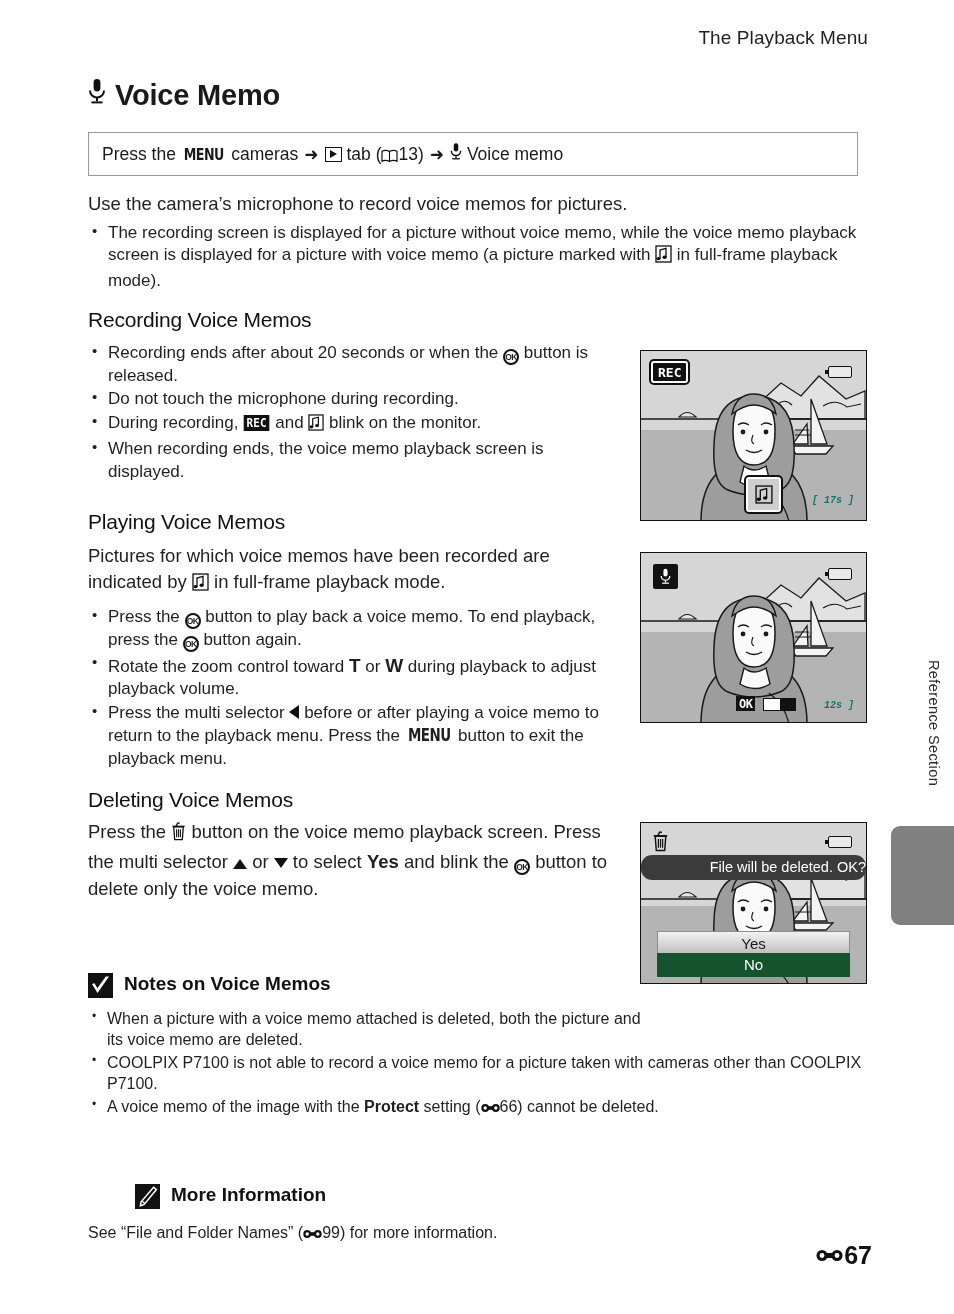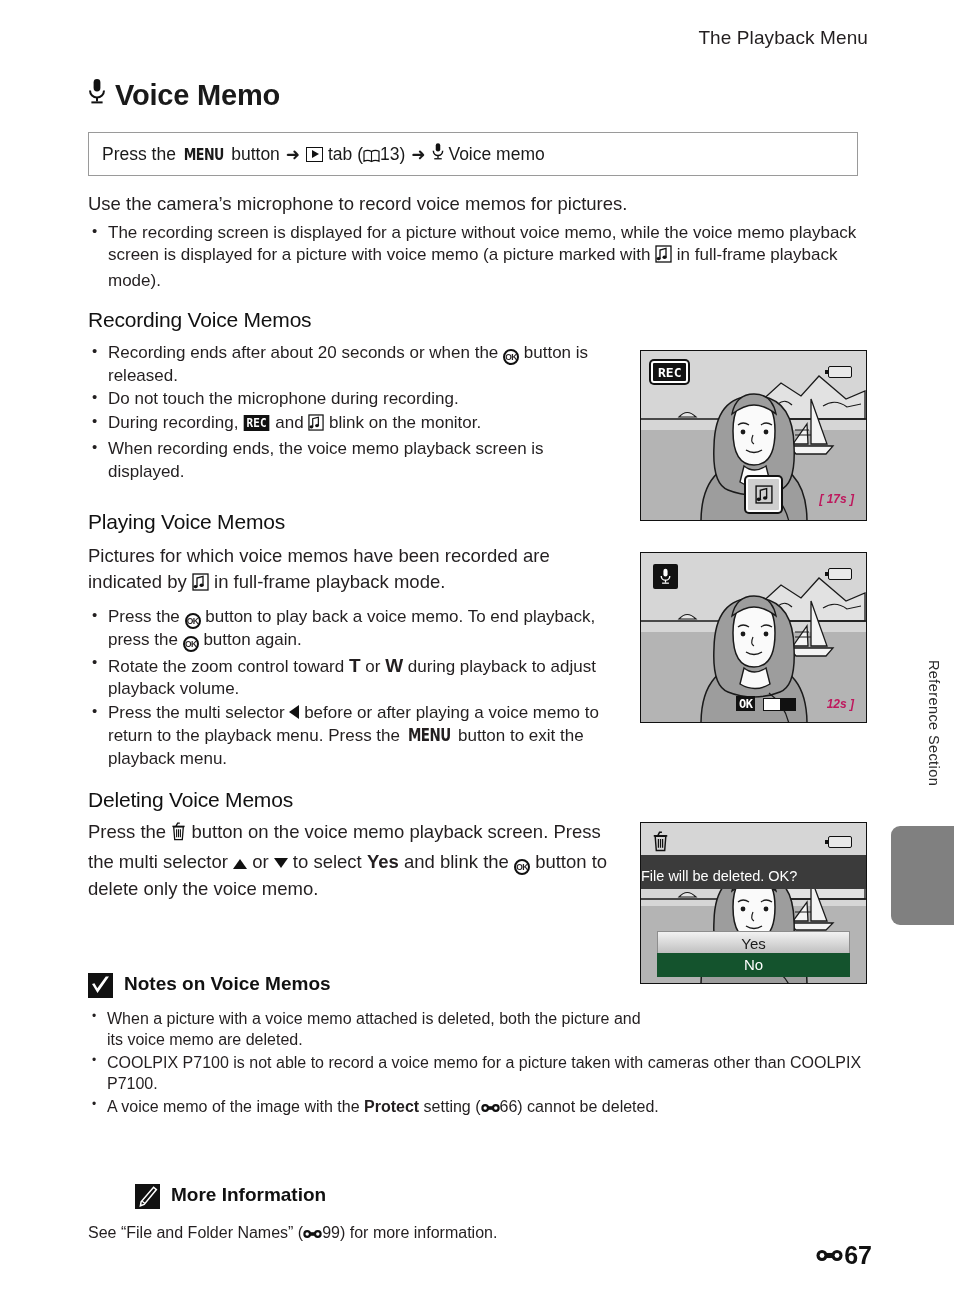--- a/index.html
+++ b/index.html
@@ -127,41 +127,41 @@
     position:absolute;background:#111;color:#fff;font-weight:bold;
     font-family:"DejaVu Sans Mono",monospace;font-size:13px;
     padding:2px 5px 1px 5px;border:2.5px solid #fff;border-radius:3px;
     box-shadow:0 0 0 2px #111;letter-spacing:0;
   }
   .mic-badge{
     position:absolute;background:#111;border-radius:2px;
     width:25px;height:25px;display:flex;align-items:center;justify-content:center;
   }
   .timer{
-    position:absolute;font-family:Liberation Sans, sans-serif;font-style:italic;
-    font-weight:bold;font-size:12px;color:#be185d;letter-spacing:0px;
+    position:absolute;font-family:Liberation Mono, monospace;font-style:italic;
+    font-weight:bold;font-size:10px;color:#0f766e;letter-spacing:0px;
   }
   .vm-badge{
     position:absolute;width:31px;height:31px;background:#cfcfcf;
     border:2.5px solid #fff;box-shadow:0 0 0 2px #111;border-radius:3px;
     display:flex;align-items:center;justify-content:center;
   }
   .okbtn{
     position:absolute;background:#111;color:#fff;font-weight:bold;
     font-size:12px;font-family:"DejaVu Sans Mono",monospace;
     padding:1px 3px 0 3px;letter-spacing:-.5px;
   }
   .progbar{
     position:absolute;background:#111;border:1.5px solid #111;
     box-sizing:border-box;display:flex;align-items:center;
   }
   .progbar .fill{background:#fff;height:100%;}
   .delbar{
     position:absolute;left:0;right:0;background:#3b3b3b;color:#fff;
-    text-align:left;font-size:14.5px;padding:13px 0 5px 0;
+    text-align:right;font-size:14.5px;padding:4px 0 5px 0;border-radius:11px;
   }
   .choice{
     position:absolute;left:7%;right:7%;text-align:center;
     font-size:15px;padding:3px 0 4px 0;box-sizing:border-box;
   }
   .choice.sel{
     background:linear-gradient(#f2f2f2,#b9b9b9);color:#1a1a1a;
     border:1px solid #8d8d8d;
   }
   .choice.unsel{background:#14532d;color:#fff;}
@@ -197,21 +197,21 @@
           <rect x="8" y="19.2" width="2" height="4.2" fill="#111"></rect>
           <rect x="3.4" y="23.4" width="11.2" height="2" fill="#111"></rect>
         </svg>
     </span>
     <span>Voice Memo</span>
   </div>
 
   <div class="pathbox">
     <span class="seg">Press the</span>&nbsp;
     <span class="menu-word">MENU</span>&nbsp;
-    <span>button</span>
+    <span>cameras</span>
     <span class="arrow-r">➜</span>
     <span class="play-ico"></span>&nbsp;
     <span>tab</span>&nbsp;<span>(</span><span class="book-ico">
       <svg width="17" height="14" viewBox="0 0 17 14">
           <path d="M1 2.2c2.5-1.2 5-1.2 7.5.4 2.5-1.6 5-1.6 7.5-.4v10c-2.5-1.2-5-1.2-7.5.4-2.5-1.6-5-1.6-7.5-.4z" fill="none" stroke="#111" stroke-width="1.2"></path>
           <line x1="8.5" y1="2.6" x2="8.5" y2="12.6" stroke="#111" stroke-width="1.1"></line>
         </svg>
     </span><span>13</span><span>)</span>
     <span class="arrow-r">➜</span>
     <span class="mic-ico">

